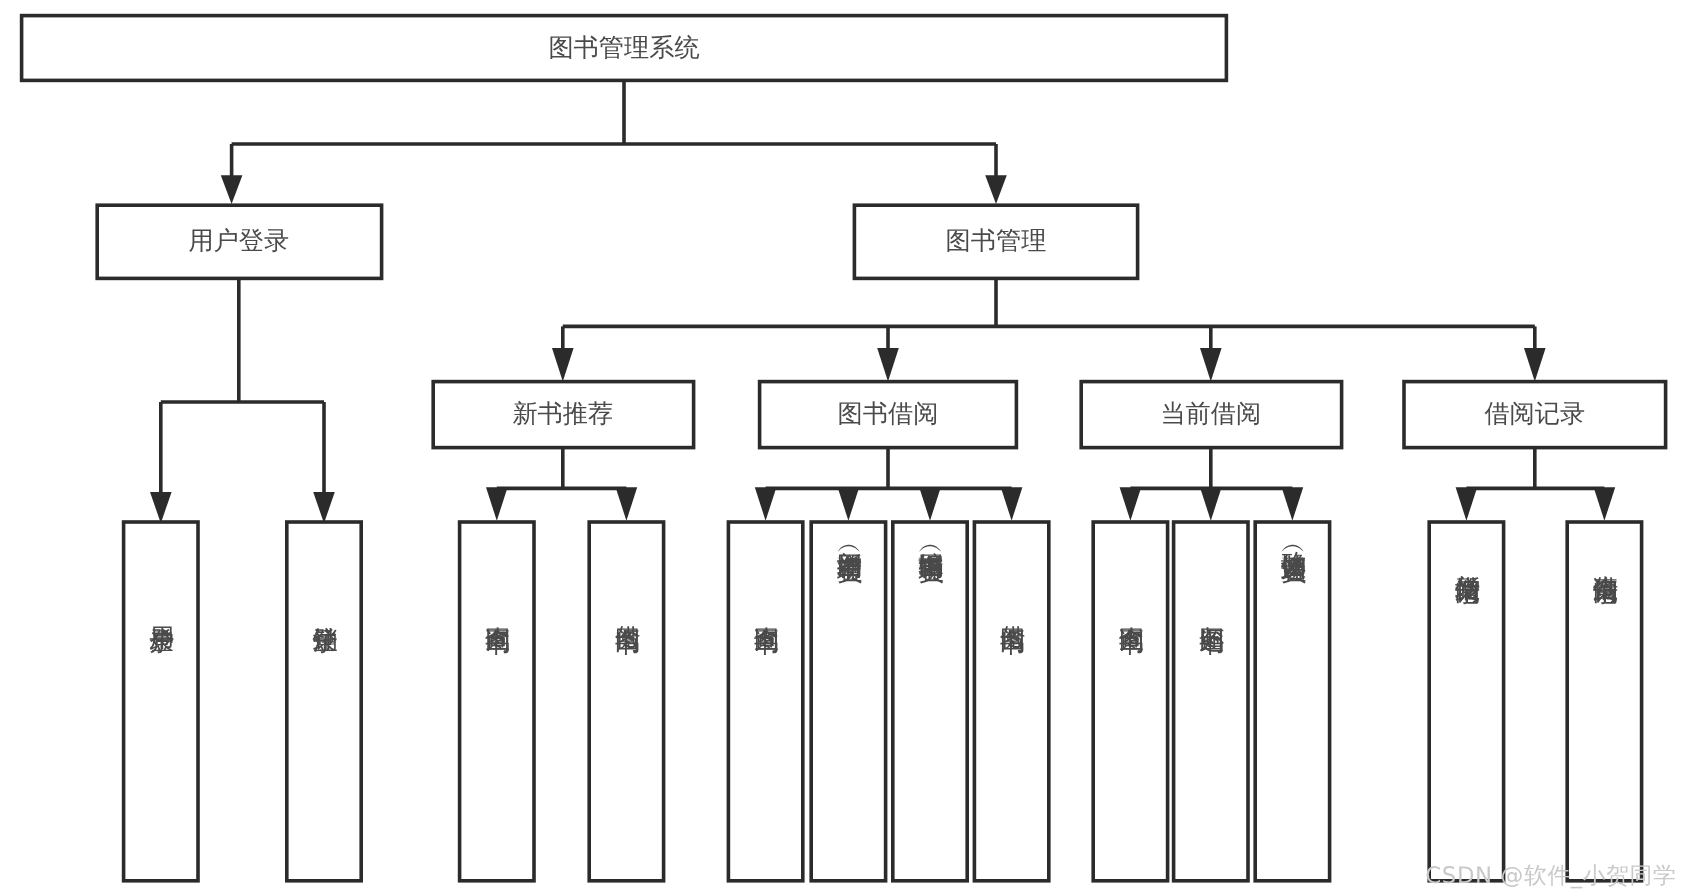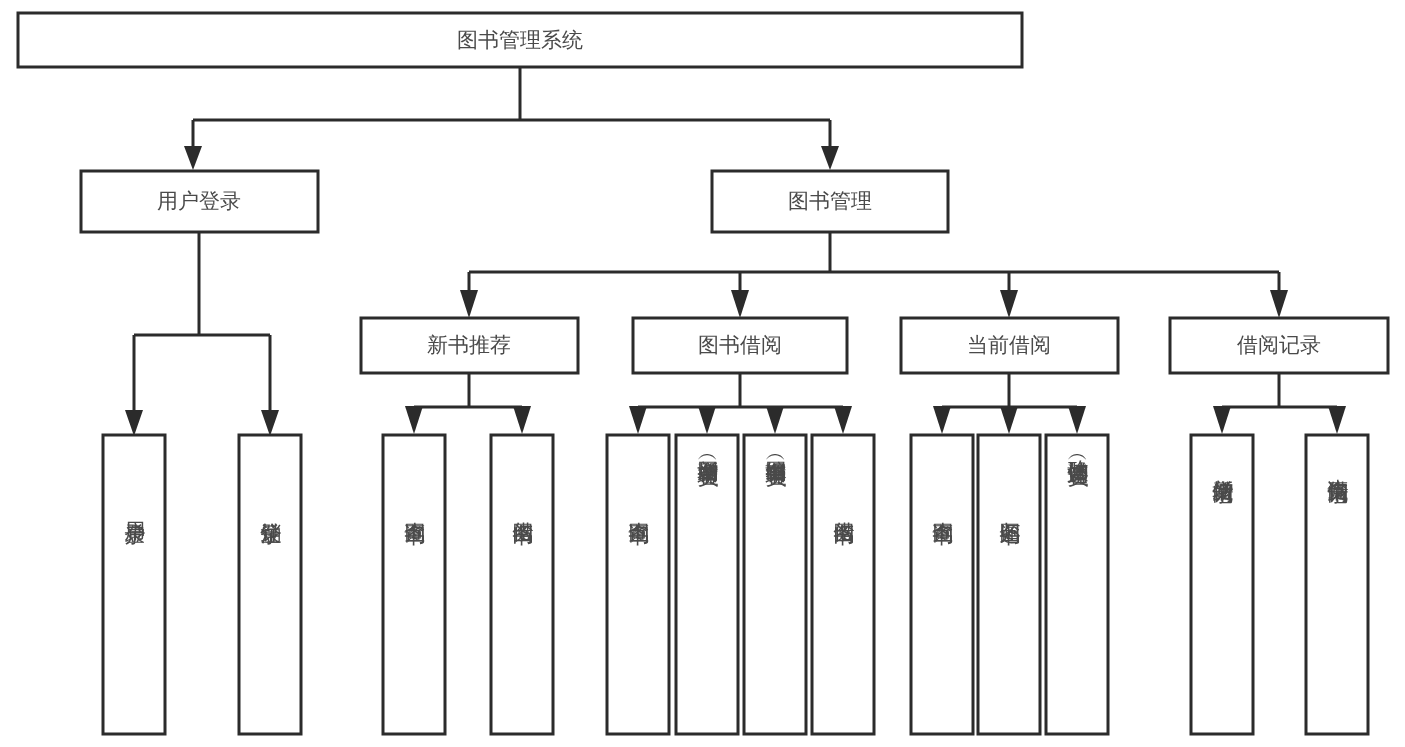--- a/index.html
+++ b/index.html
@@ -200,13 +200,14 @@
   <div class="vlabel" style="left:775px; top:443px;">编辑图书（管理员）</div>
   <div class="vlabel" style="left:843px; top:505px;">借阅图书</div>
 
   <div class="vlabel" style="left:942px; top:505px;">查询图书</div>
   <div class="vlabel" style="left:1009px; top:505px;">归还图书</div>
   <div class="vlabel" style="left:1077px; top:443px;">确认归还（管理员）</div>
 
   <div class="vlabel" style="left:1222px; top:462px;">新增借阅记录</div>
   <div class="vlabel" style="left:1337px; top:462px;">查询借阅记录</div>
 
+  <div id="watermark">CSDN @软件_小贺同学</div>
 </div>
 
 </body></html>

